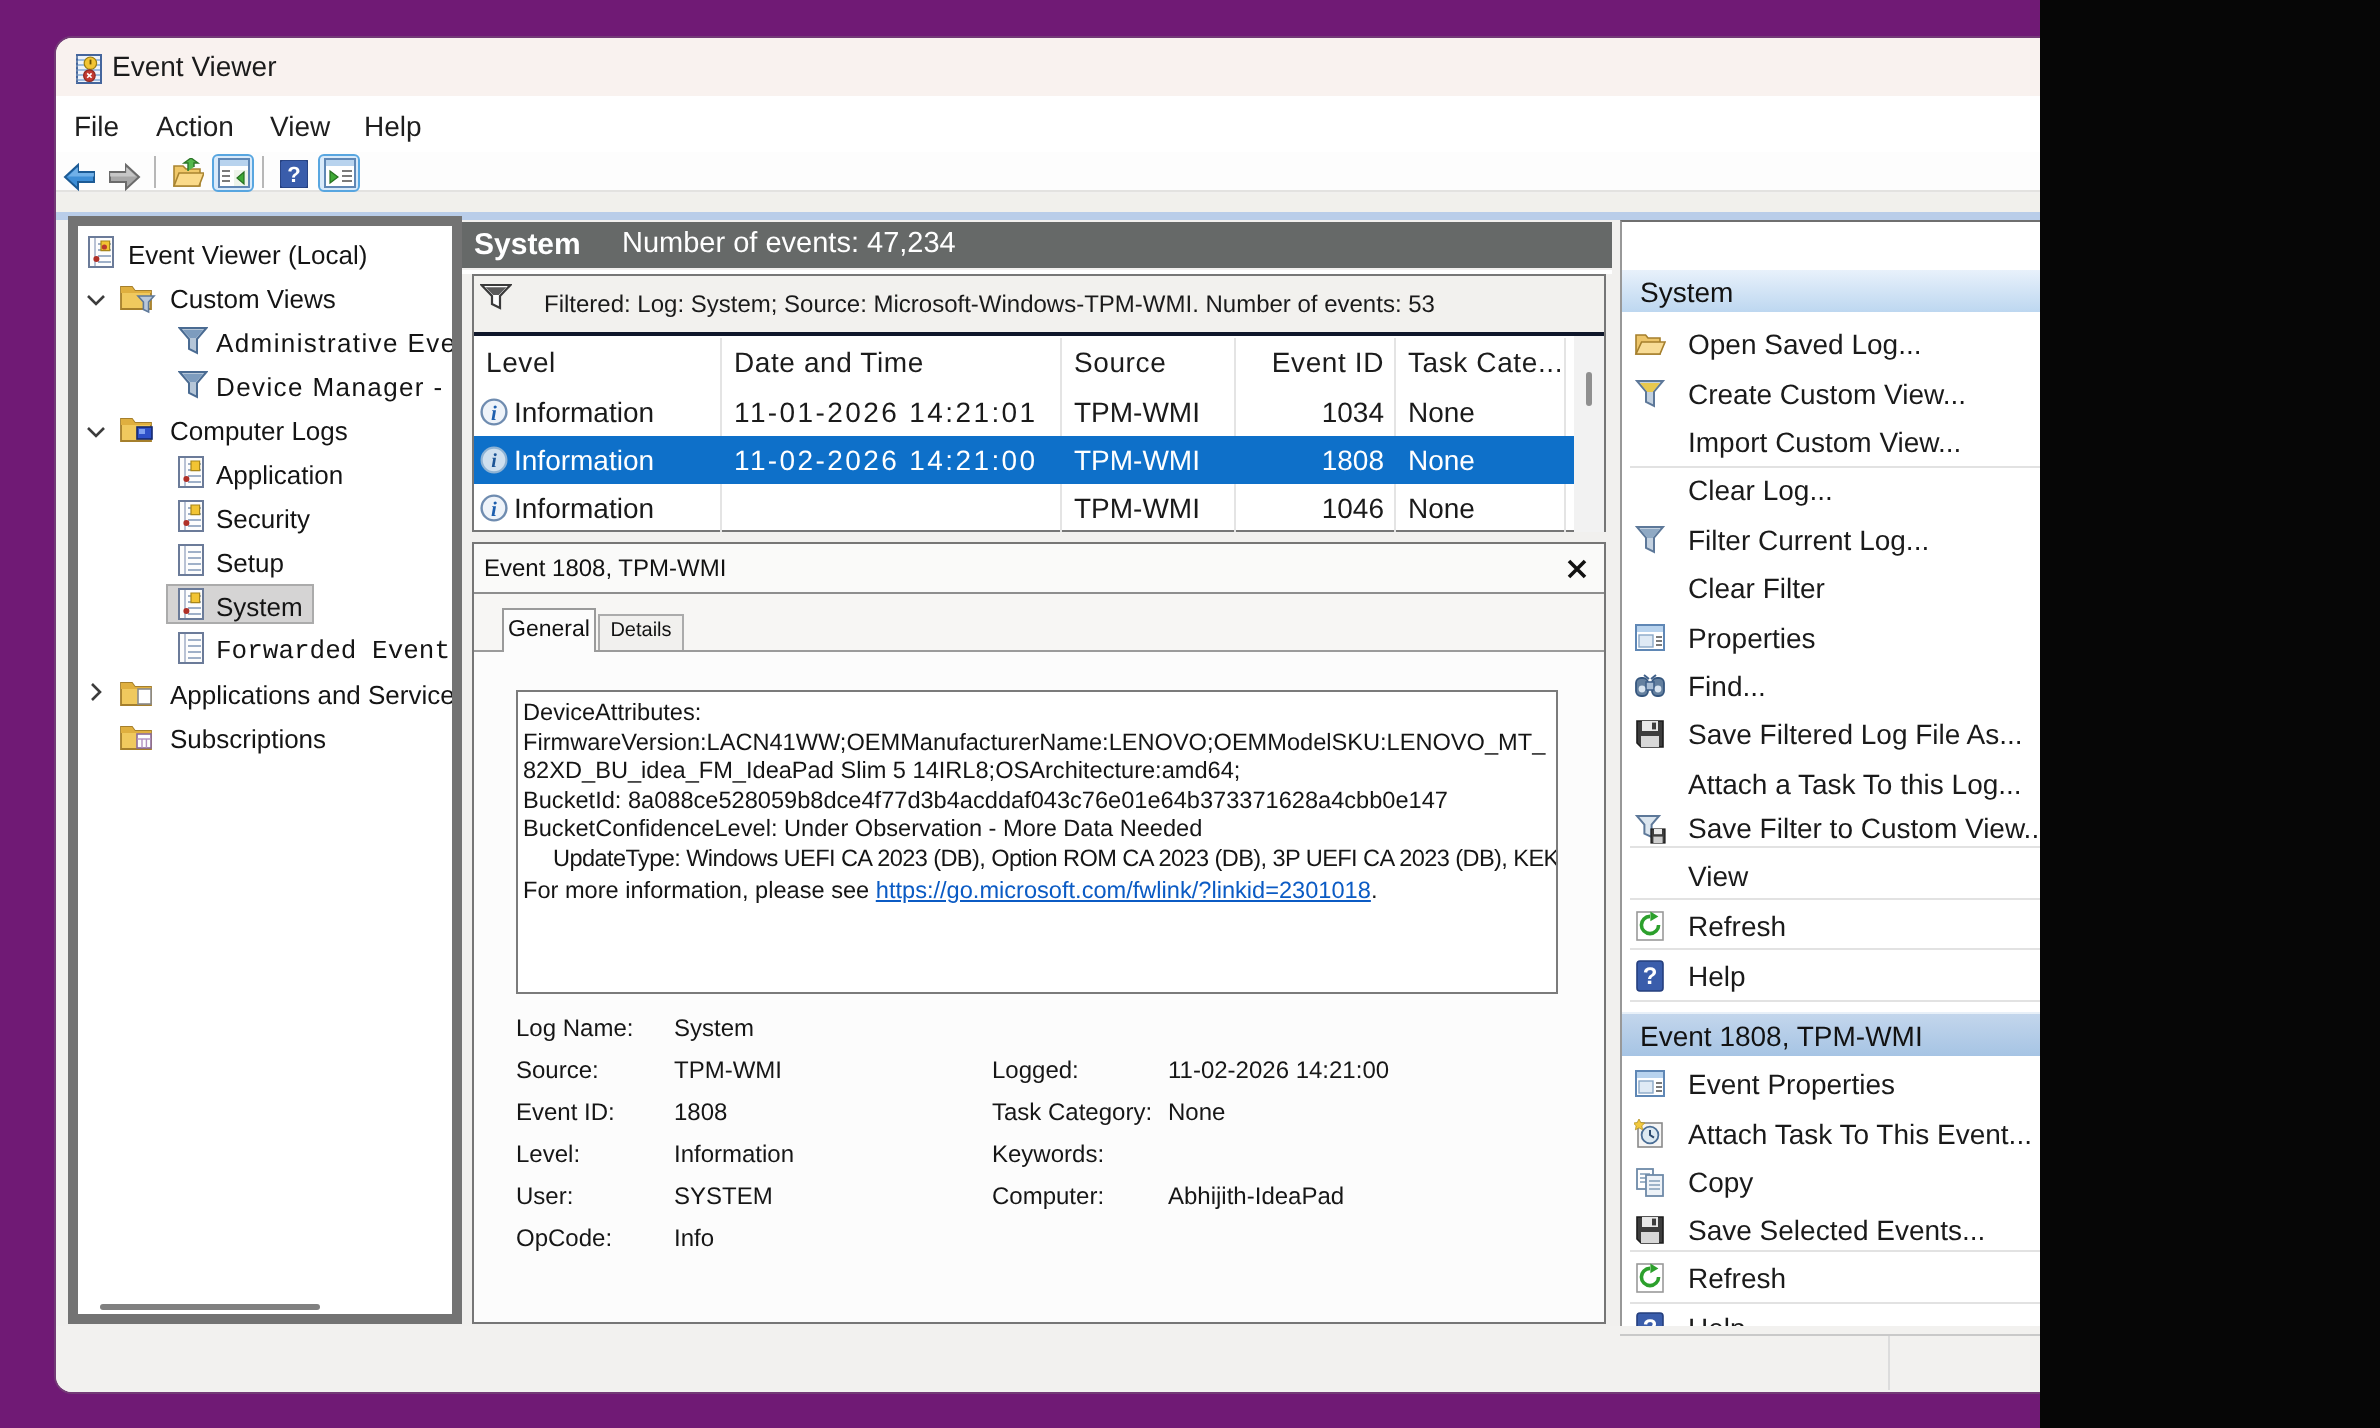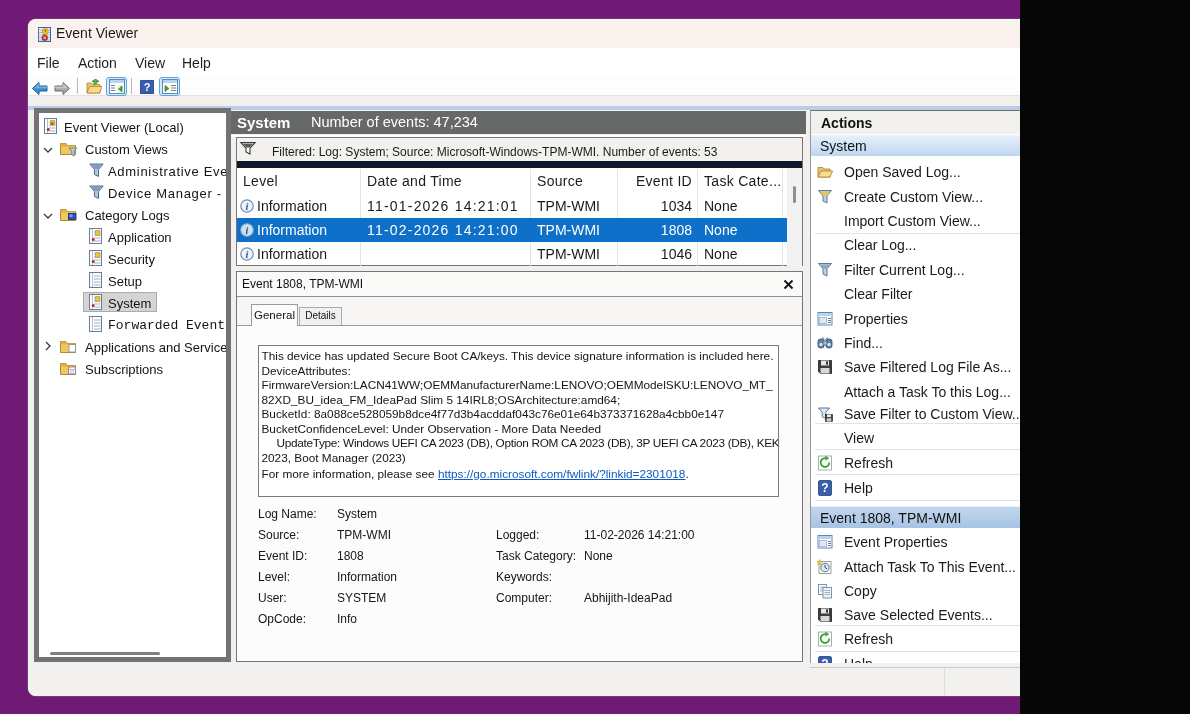--- a/index.html
+++ b/index.html
@@ -26,21 +26,21 @@
 #strip2{position:absolute;left:0;top:87px;width:100%;height:4px;background:#b9cde9;}
 
 #lpanel{position:absolute;left:6px;top:89px;width:197px;height:554px;background:#fff;border:5px solid #737373;overflow:hidden;}
 .trow{position:absolute;left:0;height:22px;line-height:22px;font-size:13px;white-space:nowrap;color:#141414;}
 #tsel{position:absolute;left:44px;top:179px;width:74px;height:20px;background:#d5d4d4;border:1px solid #ababab;}
 #hthumb{position:absolute;left:11px;top:539px;width:110px;height:3px;background:#808080;border-radius:2px;}
 
 #mband{position:absolute;left:203px;top:92px;width:575px;height:23px;background:#666968;color:#fff;}
 
 #listpane{position:absolute;left:208px;top:118px;width:567px;height:129px;background:#fff;border:1px solid #767676;}
-#filterbar{position:absolute;left:0;top:0;width:100%;height:30px;background:#f2f1ee;border-bottom:7px solid #0f172a;font-size:12px;}
+#filterbar{position:absolute;left:0;top:0;width:100%;height:30px;background:#f2f1ee;border-bottom:2px solid #0f172a;font-size:12px;}
 .lhdr{position:absolute;top:31px;height:24px;line-height:24px;font-size:14px;letter-spacing:0.3px;color:#1c1c1c;}
 .lcol{position:absolute;top:31px;width:1px;height:97px;background:#e4e4e4;}
 .lrow{position:absolute;height:24px;line-height:24px;font-size:14px;color:#1a1a1a;white-space:nowrap;}
 #lsel{position:absolute;left:0px;top:80px;width:550px;height:24px;background:#0e70c9;}
 #lsb{position:absolute;left:550px;top:30px;width:15px;height:98px;background:#f2f2f2;}
 #lsbthumb{position:absolute;left:6px;top:18px;width:3px;height:17px;background:#8f8f8f;border-radius:2px;}
 
 #dpane{position:absolute;left:208px;top:252px;width:567px;height:391px;background:#fcfcfc;border:1px solid #767676;}
 #desc{position:absolute;left:21px;top:73px;width:521px;height:152px;background:#fff;border:1px solid #7b7b7b;
   padding:3px 0 0 2.5px;font-size:11.8px;line-height:14.5px;white-space:nowrap;overflow:hidden;color:#151515;}
@@ -163,21 +163,21 @@
     <div class="trow" style="top:48px;left:69px;letter-spacing:0.7px;">Administrative Events</div>
     <svg class="abs" style="left:50px;top:50px;" width="15" height="15" viewBox="0 0 15 15">
       <path d="M0.8 1 L14.2 1 L9.5 6.5 L9.5 13.5 L5.5 11.5 L5.5 6.5 Z" fill="#b5c6d8" stroke="#4a6b92" stroke-width="1"></path>
       <path d="M2.5 2 L12.5 2 L9 6 L6 6 Z" fill="#7d9cbe"></path>
     </svg>
     <div class="trow" style="top:70px;left:69px;letter-spacing:0.7px;">Device Manager - Issues</div>
     <svg class="abs" style="left:50px;top:72px;" width="15" height="15" viewBox="0 0 15 15">
       <path d="M0.8 1 L14.2 1 L9.5 6.5 L9.5 13.5 L5.5 11.5 L5.5 6.5 Z" fill="#b5c6d8" stroke="#4a6b92" stroke-width="1"></path>
       <path d="M2.5 2 L12.5 2 L9 6 L6 6 Z" fill="#7d9cbe"></path>
     </svg>
-    <div class="trow" style="top:92px;left:46px;">Category Logs</div>
+    <div class="trow" style="top:92px;left:46px;">Computer Logs</div>
     <svg class="abs" style="left:4px;top:99px;" width="10" height="8" viewBox="0 0 10 8">
           <path d="M1 2 L5 6 L9 2" fill="none" stroke="#3c3c3c" stroke-width="1.3"></path>
         </svg>
     <svg class="abs" style="left:21px;top:94px;" width="18" height="16" viewBox="0 0 18 16">
       <path d="M0.5 2.5 L0.5 13.5 L15.5 13.5 L15.5 4.5 L7.5 4.5 L6 2.5 Z" fill="#f0c95e" stroke="#a57f2c" stroke-width="0.9"></path>
       <path d="M0.5 5.5 L15.5 5.5 L15.5 4.5 L7.5 4.5 L6 2.5 L0.5 2.5 Z" fill="#dfaf3f"></path>
       <rect x="8.5" y="6.5" width="7.5" height="6" fill="#2d50c8" stroke="#14286e" stroke-width="0.8"></rect>
       <rect x="9.5" y="7.5" width="3" height="2.5" fill="#7ea0f0"></rect>
     </svg>
     <div class="trow" style="top:114px;left:69px;">Application</div>
@@ -320,28 +320,26 @@
     </div>
     <div style="position:absolute;left:0;top:24px;width:100%;height:1px;background:#8e8e8e;"></div>
     <div style="position:absolute;left:0;top:25px;width:100%;height:28px;background:#f7f6f4;"></div>
     <div style="position:absolute;left:0;top:53px;width:100%;height:1px;background:#9b9b9b;"></div>
     <div style="position:absolute;left:62px;top:35px;width:43px;height:18px;background:#f1f0ee;border:1px solid #ababab;border-bottom:none;"></div>
     <span style="position:absolute;left:62px;top:35px;width:43px;text-align:center;font-size:10px;line-height:18px;">Details</span>
     <div style="position:absolute;left:14px;top:32px;width:47px;height:22px;background:#fcfcfc;border:1px solid #9a9a9a;border-bottom:none;"></div>
     <span style="position:absolute;left:14px;top:33px;width:47px;text-align:center;font-size:11.5px;line-height:21px;">General</span>
     <div style="position:absolute;left:15px;top:53px;width:45px;height:2px;background:#fcfcfc;"></div>
     <div id="desc">
-      <div>This device has updated Secure Boot CA/keys. This device signature information is included here.</div>
       <div>DeviceAttributes:</div>
       <div>FirmwareVersion:LACN41WW;OEMManufacturerName:LENOVO;OEMModelSKU:LENOVO_MT_</div>
       <div>82XD_BU_idea_FM_IdeaPad Slim 5 14IRL8;OSArchitecture:amd64;</div>
       <div>BucketId: 8a088ce528059b8dce4f77d3b4acddaf043c76e01e64b373371628a4cbb0e147</div>
       <div>BucketConfidenceLevel: Under Observation - More Data Needed</div>
       <div style="letter-spacing:-0.3px;padding-left:15px;">UpdateType: Windows UEFI CA 2023 (DB), Option ROM CA 2023 (DB), 3P UEFI CA 2023 (DB), KEK</div>
-      <div>2023, Boot Manager (2023)</div>
       <div style="margin-top:2px;">For more information, please see <span style="color:#0b5bc4;text-decoration:underline;">https://go.microsoft.com/fwlink/?linkid=2301018</span>.</div>
     </div>
     <div class="fld" style="top:232px;">
           <span class="fl" style="left:21px;">Log Name:</span>
           <span class="fl" style="left:100px;">System</span>
         </div>
     <div class="fld" style="top:253px;">
           <span class="fl" style="left:21px;">Source:</span>
           <span class="fl" style="left:100px;">TPM-WMI</span>
           <span class="fl" style="left:259px;">Logged:</span>
@@ -363,23 +361,20 @@
           <span class="fl" style="left:100px;">Info</span>
         </div>
     <div class="fld" style="top:316px;">
           <span class="fl" style="left:21px;">User:</span>
           <span class="fl" style="left:100px;">SYSTEM</span>
           <span class="fl" style="left:259px;">Computer:</span>
           <span class="fl" style="left:347px;">Abhijith-IdeaPad</span>
         </div>
   </div>
   <div id="apanel">
-    <div style="position:absolute;left:0;top:0;width:100%;height:23px;background:#f1f0ed;">
-      <span style="position:absolute;left:10px;line-height:24px;font-size:14px;font-weight:bold;">Actions</span>
-    </div>
     <div class="ahead" style="top:23px;background:linear-gradient(#e8f1fb,#bdd7f0);border-top:1px solid #fff;">System
       <svg class="abs" style="left:314px;top:6px;" width="11" height="7" viewBox="0 0 11 7">
             <path d="M5.5 0.5 L10.5 6.5 L0.5 6.5 Z" fill="#1a1a1a"></path>
           </svg>
     </div>
     <svg class="aico" style="top:53px;" viewBox="0 0 16 16" width="16" height="16">
       <path d="M1 3.5 L1 13 L13 13 L13 5 L7 5 L5.8 3.5 Z" fill="#edc56a" stroke="#a57f2c" stroke-width="0.8"></path>
       <path d="M1 13 L3.8 7 L15.5 7 L13 13 Z" fill="#f8dc96" stroke="#a57f2c" stroke-width="0.8"></path>
     </svg>
     <div class="aitem" style="top:51px;">Open Saved Log...</div>

